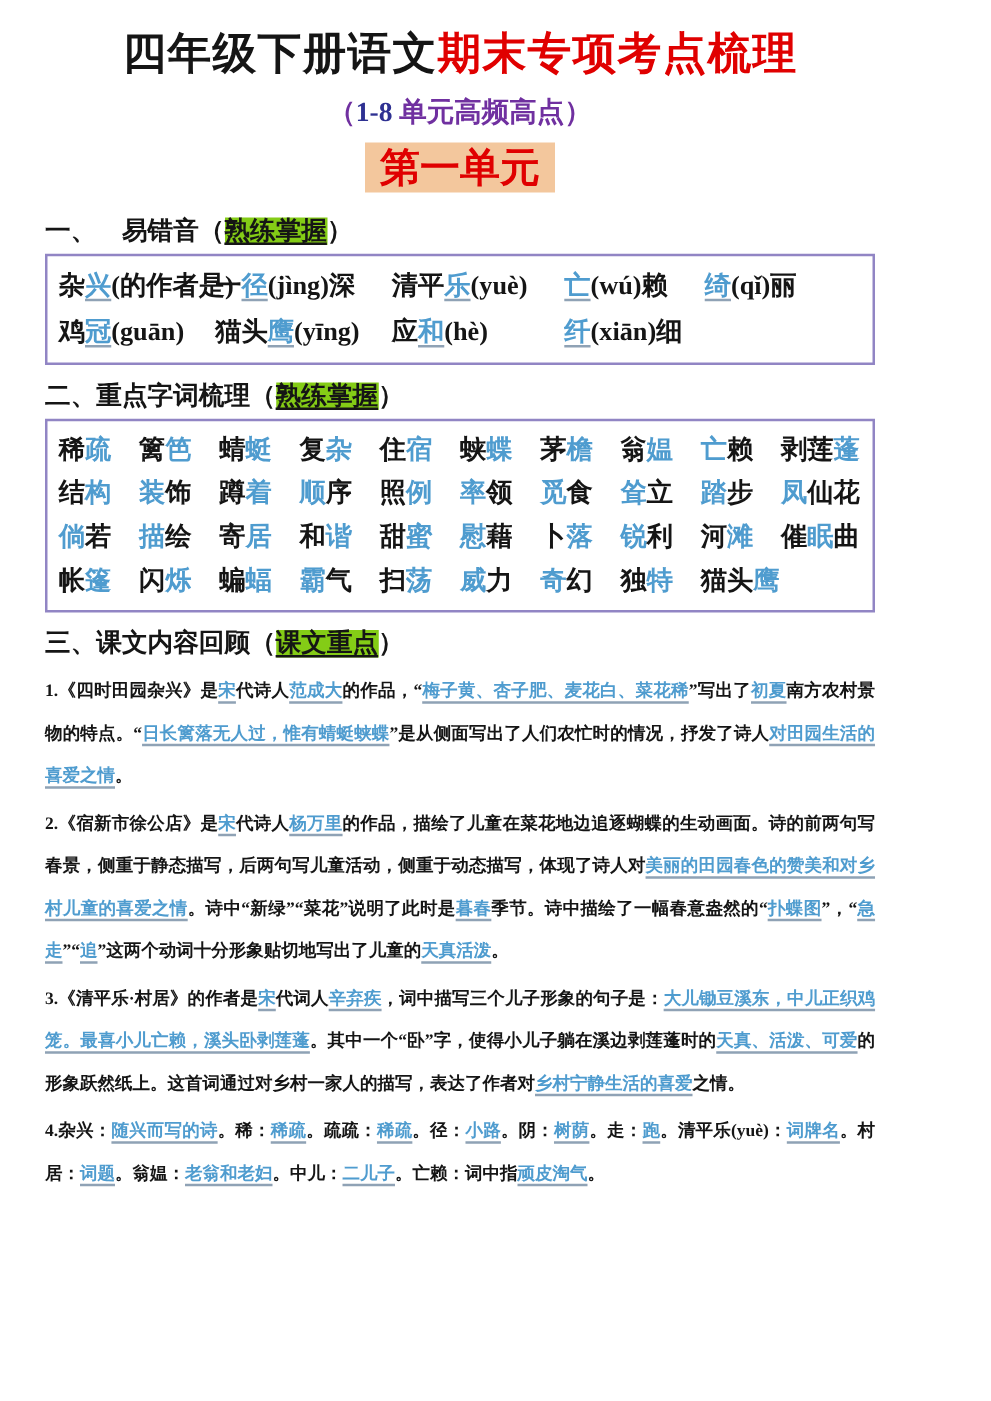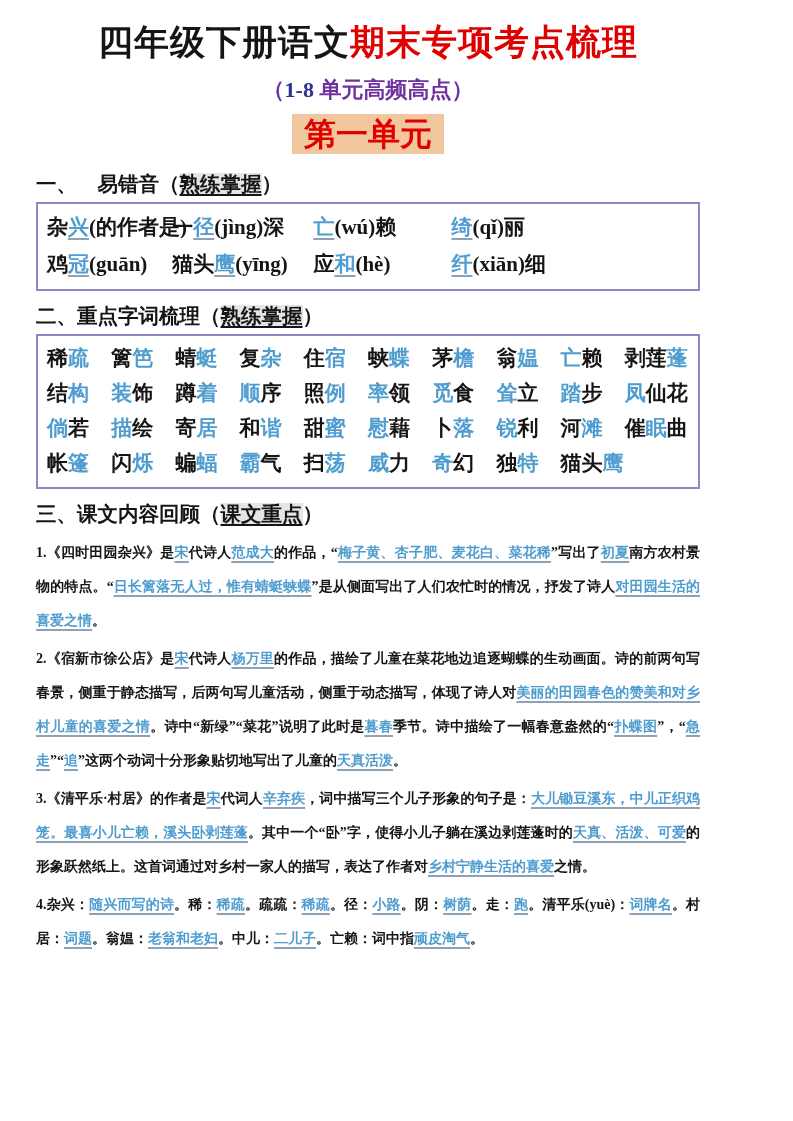--- a/index.html
+++ b/index.html
@@ -14,21 +14,21 @@
   
   .title{text-align:center;font-size:35px;letter-spacing:1px;line-height:46px;white-space:nowrap;}
   .title .t-red{color:#e00000;}
   .subtitle{text-align:center;font-size:22px;color:#7030a0;margin-top:10px;line-height:28px;}
   .subtitle .t-num{color:#2e3192;}
   .unit{text-align:center;margin-top:11px;line-height:38px;}
   .unit .unit-chip{background:#f3c79d;color:#e00000;font-size:32px;padding:2px 12px;}
 
   
   .heading{font-size:20.5px;margin:11px 0 4px 0;line-height:28px;}
-  .hl{background:#e5e5e5;text-decoration:underline;text-underline-offset:3px;}
+  .hl{background:#84cc16;text-decoration:underline;text-underline-offset:3px;}
 
   
   .box{border:2px solid #9185c4;padding:5px 9px 6px 9px;}
   .prow{display:grid;grid-template-columns:19.5% 22% 21.5% 17.5% 19.5%;font-size:21px;line-height:37px;white-space:nowrap;}
   .vrow{display:grid;grid-template-columns:repeat(10,1fr);font-size:21px;line-height:35px;white-space:nowrap;}
   .cell{overflow:visible;}
 
   
   .content{margin-top:8px;}
   .para{font-size:14px;line-height:34px;text-align:justify;margin:0 0 4px 0;}
@@ -56,20 +56,21 @@
   </div>
 
   <div class="heading">
     <span>一、　易错音（</span><span class="hl">熟练掌握</span><span>）</span>
   </div>
 
   <div class="box">
       <div class="prow">
         <div class="cell"><span class="seg-n">杂</span><span class="seg-u">兴</span><span class="seg-n">(的作者是)</span></div>
         <div class="cell"><span class="seg-n">一</span><span class="seg-u">径</span><span class="seg-n">(jìng)深</span></div>
+        <div class="cell"><span class="seg-n">清平</span><span class="seg-u">乐</span><span class="seg-n">(yuè)</span></div>
         <div class="cell"><span class="seg-u">亡</span><span class="seg-n">(wú)赖</span></div>
         <div class="cell"><span class="seg-u">绮</span><span class="seg-n">(qǐ)丽</span></div>
       </div>
       <div class="prow">
         <div class="cell"><span class="seg-n">鸡</span><span class="seg-u">冠</span><span class="seg-n">(guān)</span></div>
         <div class="cell"><span class="seg-n">猫头</span><span class="seg-u">鹰</span><span class="seg-n">(yīng)</span></div>
         <div class="cell"><span class="seg-n">应</span><span class="seg-u">和</span><span class="seg-n">(hè)</span></div>
         <div class="cell"><span class="seg-u">纤</span><span class="seg-n">(xiān)细</span></div>
       </div>
     </div>

